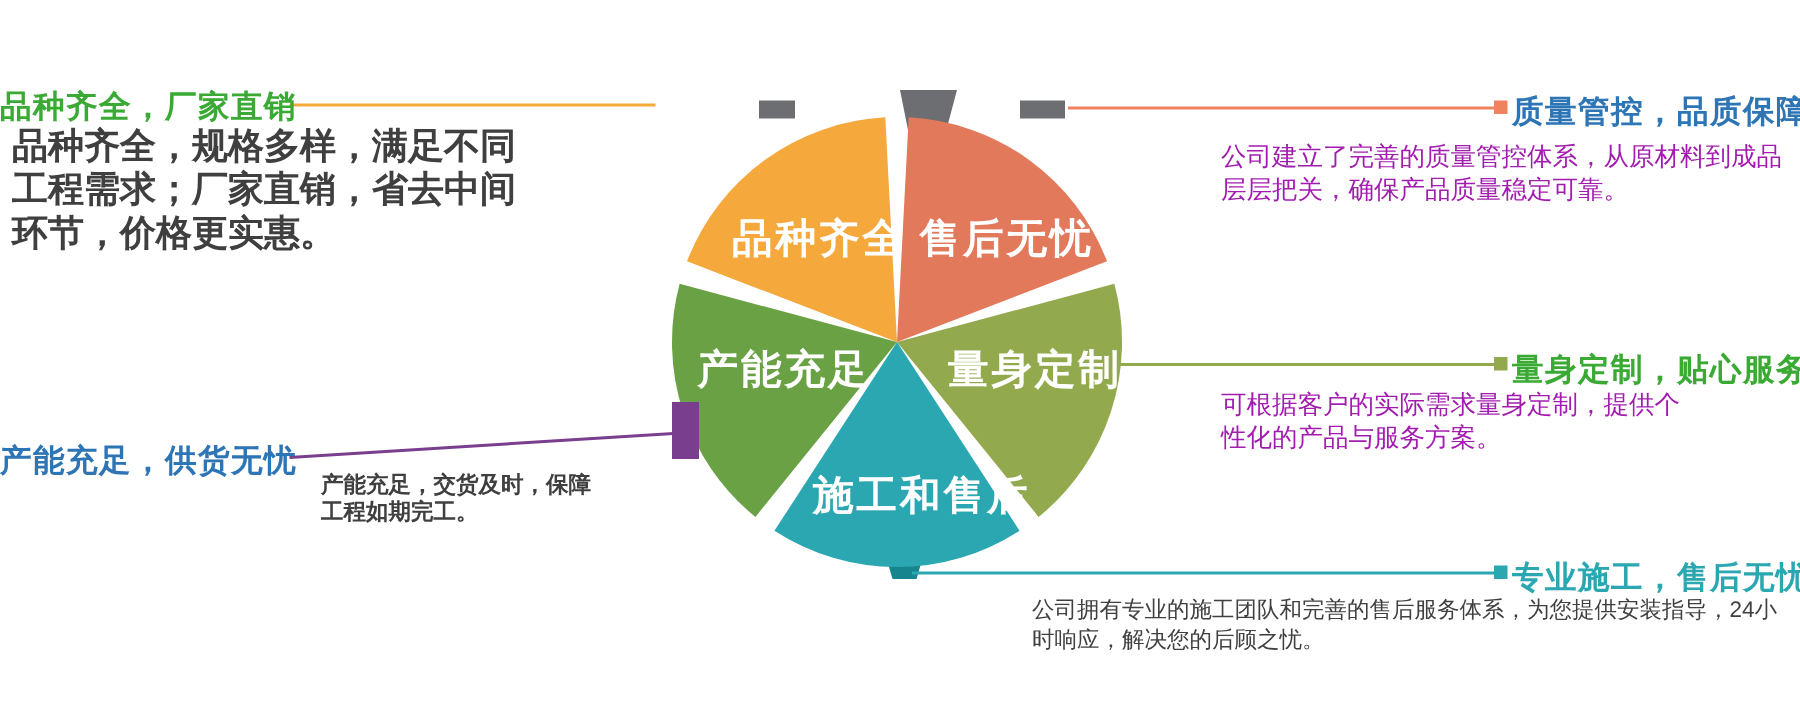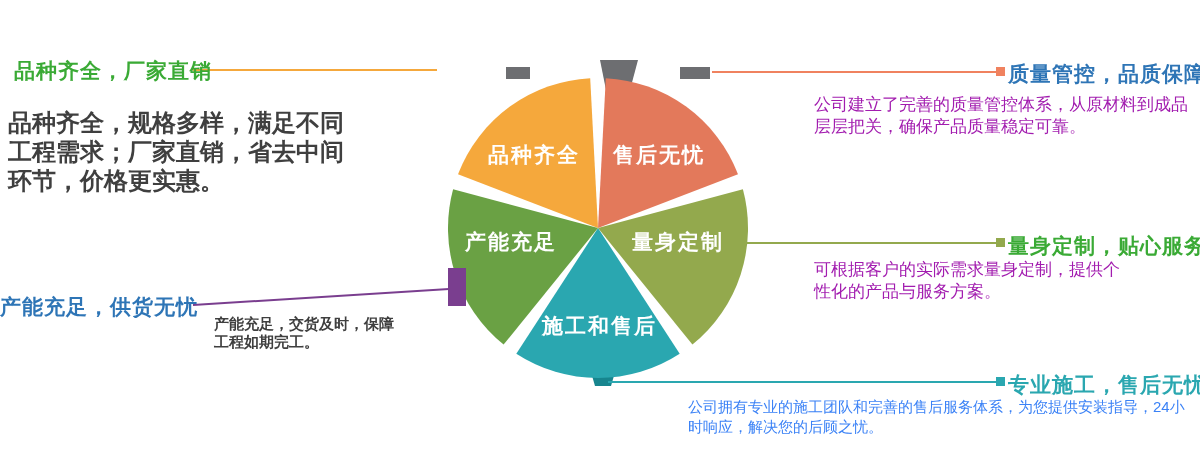--- a/index.html
+++ b/index.html
@@ -5,33 +5,33 @@
   * { margin:0; padding:0; box-sizing:border-box; }
   html,body { background:#ffffff; }
   body { font-family:"Liberation Sans","DejaVu Sans",sans-serif; }
   .stage {
     position:relative; width:1200px; height:472px;
     background:#ffffff; overflow:hidden; margin:0 auto;
   }
   .stage svg { position:absolute; left:0; top:0; }
   .petal-label {
     position:absolute; color:#ffffff; font-weight:bold;
-    font-size:21px; letter-spacing:2px; white-space:nowrap;
+    font-size:27px; letter-spacing:2px; text-align:center; white-space:nowrap;
   }
   .callout-title {
     position:absolute; font-weight:bold; font-size:21px;
     white-space:nowrap; letter-spacing:1px;
   }
   .c-green  { color:#3AAA35; }
   .c-blue   { color:#2E75B6; }
   .c-teal   { color:#2AA7B0; }
   .body-text { position:absolute; color:#a21caf; }
   .body-big   { width:358px; font-size:24px; font-weight:bold; color:#3f3f3f; line-height:1.2; }
   .body-med   { font-size:17px; line-height:1.3; }
-  .body-small { font-size:15px; line-height:1.3; color:#3b82f6; }
+  .body-small { font-size:15px; line-height:1.3; color:#404040; }
   .body-bold  { font-size:15px; font-weight:bold; color:#3f3f3f; line-height:1.2; }
 </style>
 </head>
 <body>
 
 <div class="stage">
 
   <svg width="1200" height="472" viewBox="0 0 1200 472">
 
     <rect x="506" y="67" width="24" height="12" fill="#6D6E71"></rect>
@@ -56,22 +56,22 @@
     <rect x="996" y="377" width="9" height="9" fill="#2AA7B0"></rect>
     <line x1="193" y1="305" x2="449" y2="289" stroke-width="2" stroke="#7A3E8F"></line>
   </svg>
 
   <div class="petal-label" style="left:488px; top:141px; width:96px;">品种齐全</div>
   <div class="petal-label" style="left:613px; top:141px; width:96px;">售后无忧</div>
   <div class="petal-label" style="left:632px; top:228px; width:96px;">量身定制</div>
   <div class="petal-label" style="left:542px; top:312px; width:118px;">施工和售后</div>
   <div class="petal-label" style="left:465px; top:228px; width:96px;">产能充足</div>
 
-  <div class="callout-title c-green" style="left:14px; top:57px;text-align:right;">品种齐全，厂家直销</div>
-  <div class="body-text body-big" style="left:8px; top:84px;margin-top:25px;">品种齐全，规格多样，满足不同工程需求；厂家直销，省去中间环节，价格更实惠。</div>
+  <div class="callout-title c-green" style="left:0px; top:57px;text-align:right;">品种齐全，厂家直销</div>
+  <div class="body-text body-big" style="left:8px; top:84px;">品种齐全，规格多样，满足不同工程需求；厂家直销，省去中间环节，价格更实惠。</div>
 
   <div class="callout-title c-blue" style="left:1008px; top:60px;">质量管控，品质保障</div>
   <div class="body-text body-med" style="left:814px; top:94px; width:382px;">公司建立了完善的质量管控体系，从原材料到成品层层把关，确保产品质量稳定可靠。</div>
 
   <div class="callout-title c-green" style="left:1008px; top:232px;">量身定制，贴心服务</div>
   <div class="body-text body-med" style="left:814px; top:259px; width:308px;">可根据客户的实际需求量身定制，提供个性化的产品与服务方案。</div>
 
   <div class="callout-title c-teal" style="left:1008px; top:371px;">专业施工，售后无忧</div>
   <div class="body-text body-small" style="left:688px; top:397px; width:510px;">公司拥有专业的施工团队和完善的售后服务体系，为您提供安装指导，24小时响应，解决您的后顾之忧。</div>
 

